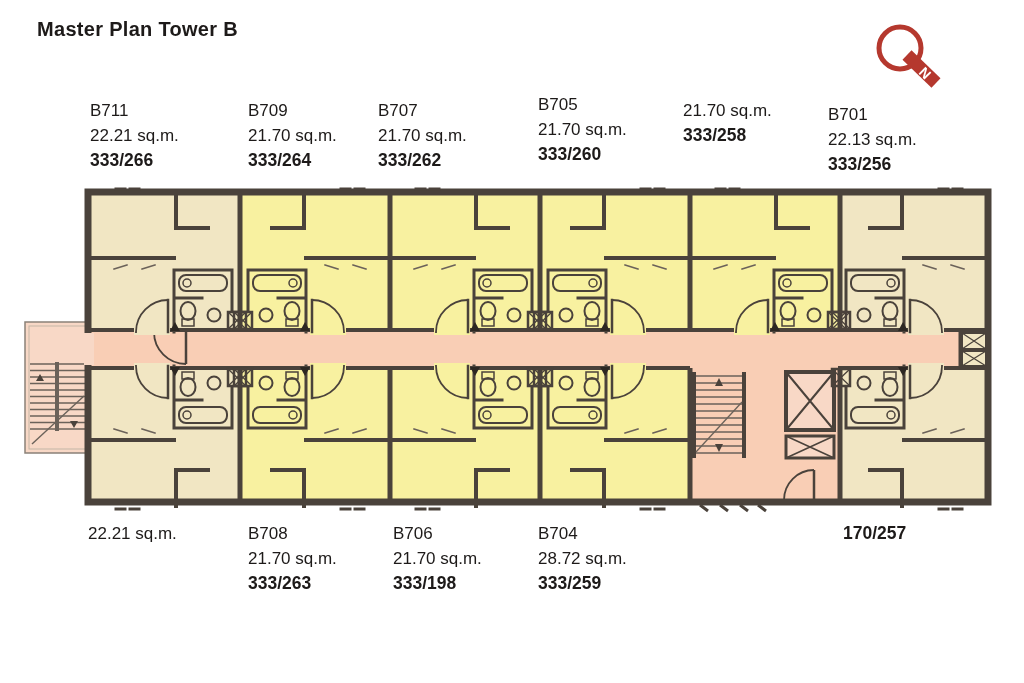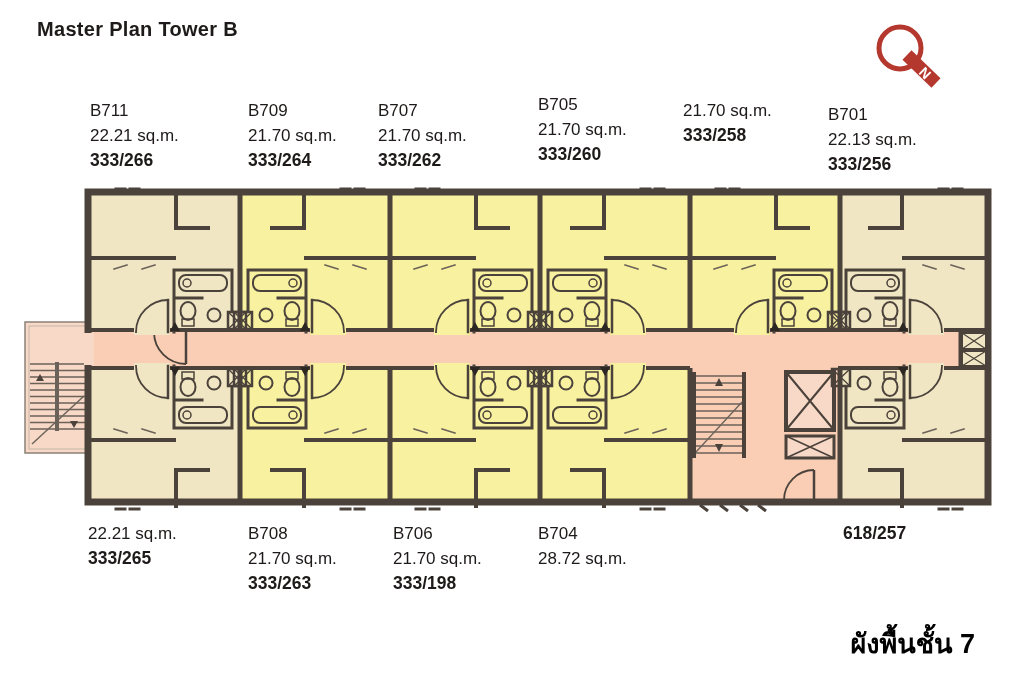--- a/index.html
+++ b/index.html
@@ -150,34 +150,33 @@
     <div class="code">333/258</div>
   </div>
   <div class="unit-label" style="left:828px;top:102px">
     <div class="num">B701</div>
     <div class="area">22.13 sq.m.</div>
     <div class="code">333/256</div>
   </div>
 
   <div class="unit-label" style="left:88px;top:521px">
     <div class="area">22.21 sq.m.</div>
-    <div class="code">333/265</div>
   </div>
   <div class="unit-label" style="left:248px;top:521px">
     <div class="num">B708</div>
     <div class="area">21.70 sq.m.</div>
     <div class="code">333/263</div>
   </div>
   <div class="unit-label" style="left:393px;top:521px">
     <div class="num">B706</div>
     <div class="area">21.70 sq.m.</div>
     <div class="code">333/198</div>
   </div>
   <div class="unit-label" style="left:538px;top:521px">
     <div class="num">B704</div>
     <div class="area">28.72 sq.m.</div>
+    <div class="code">333/259</div>
   </div>
   <div class="unit-label" style="left:843px;top:521px">
-    <div class="code">618/257</div>
+    <div class="code">170/257</div>
   </div>
 
-  <div class="floor-caption">ผังพื้นชั้น 7</div>
 </div>
 
 </body></html>

